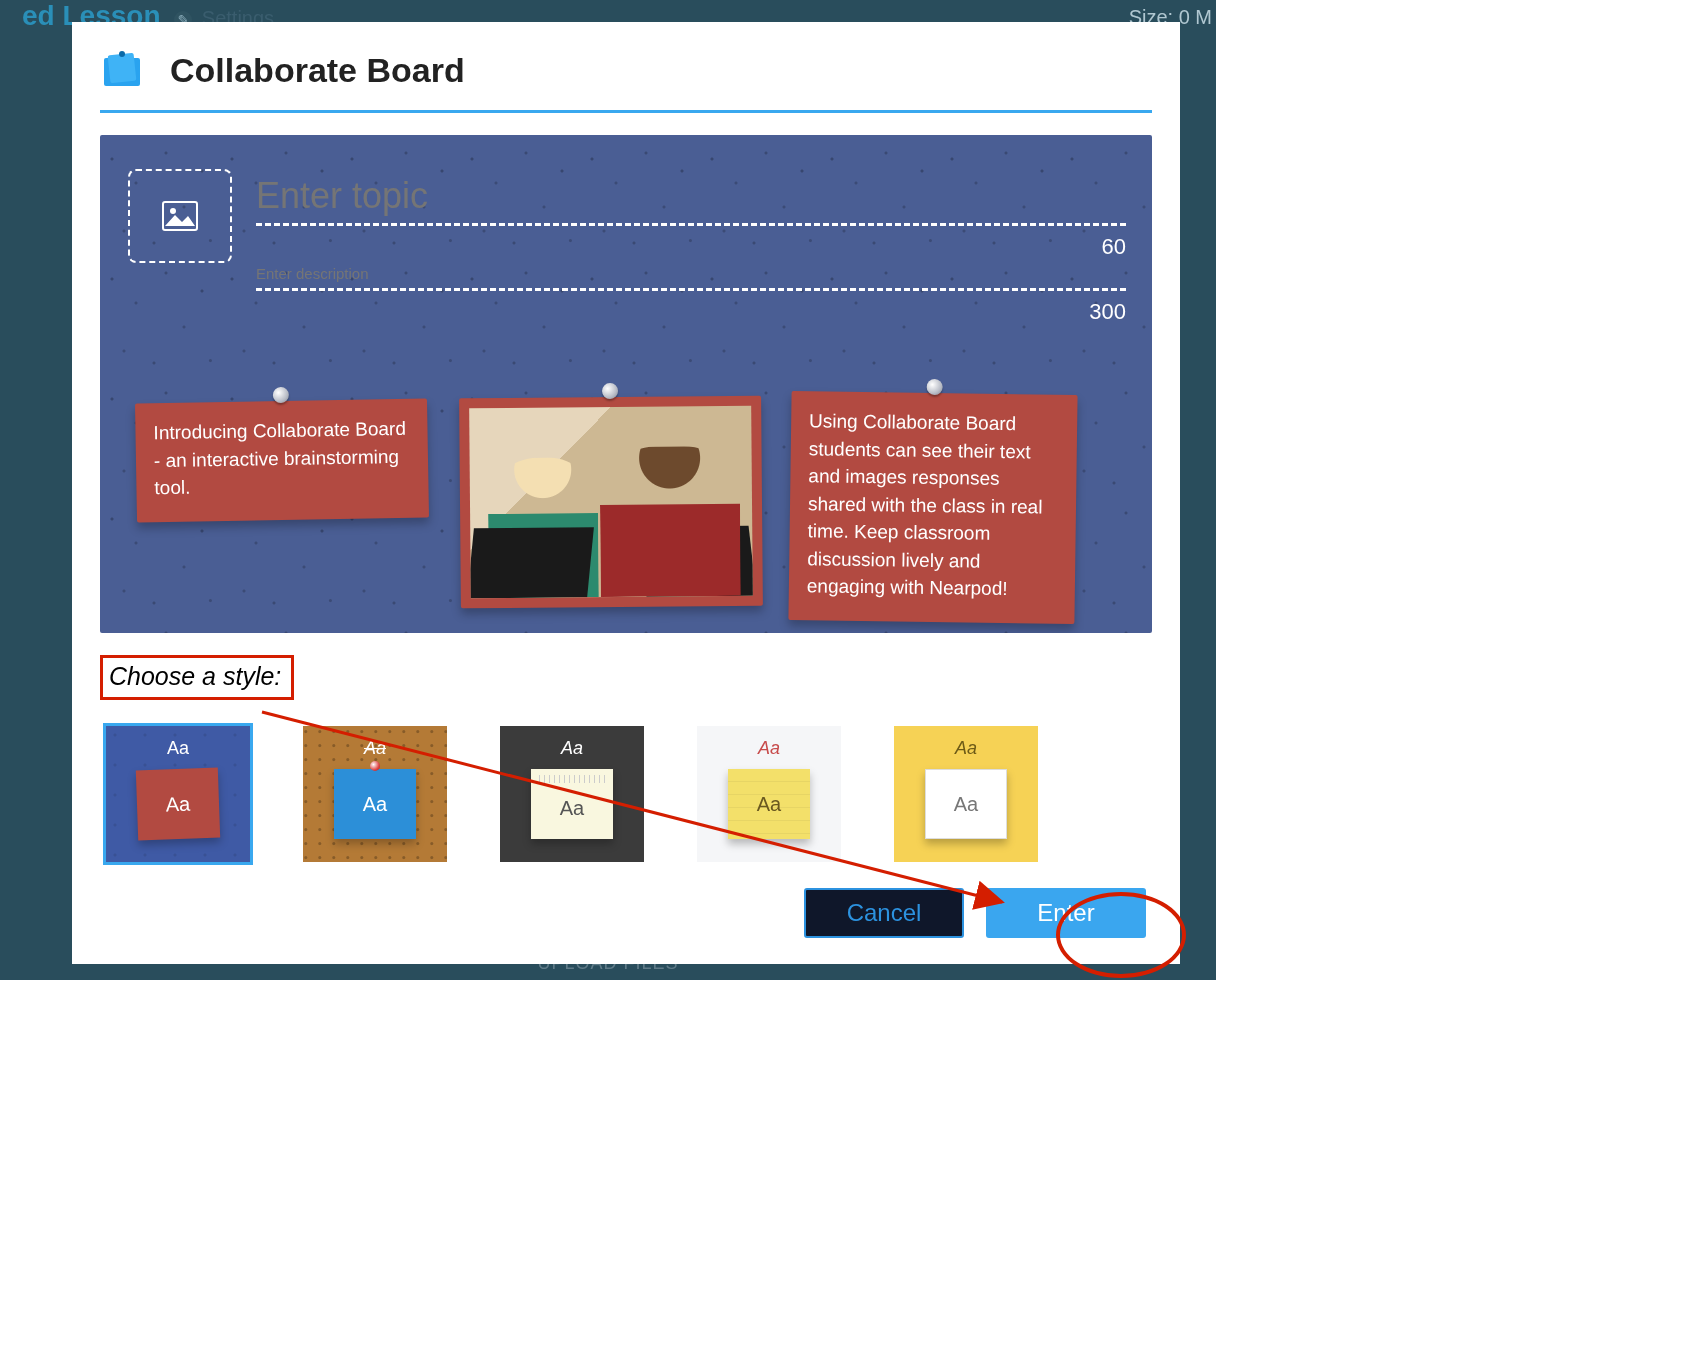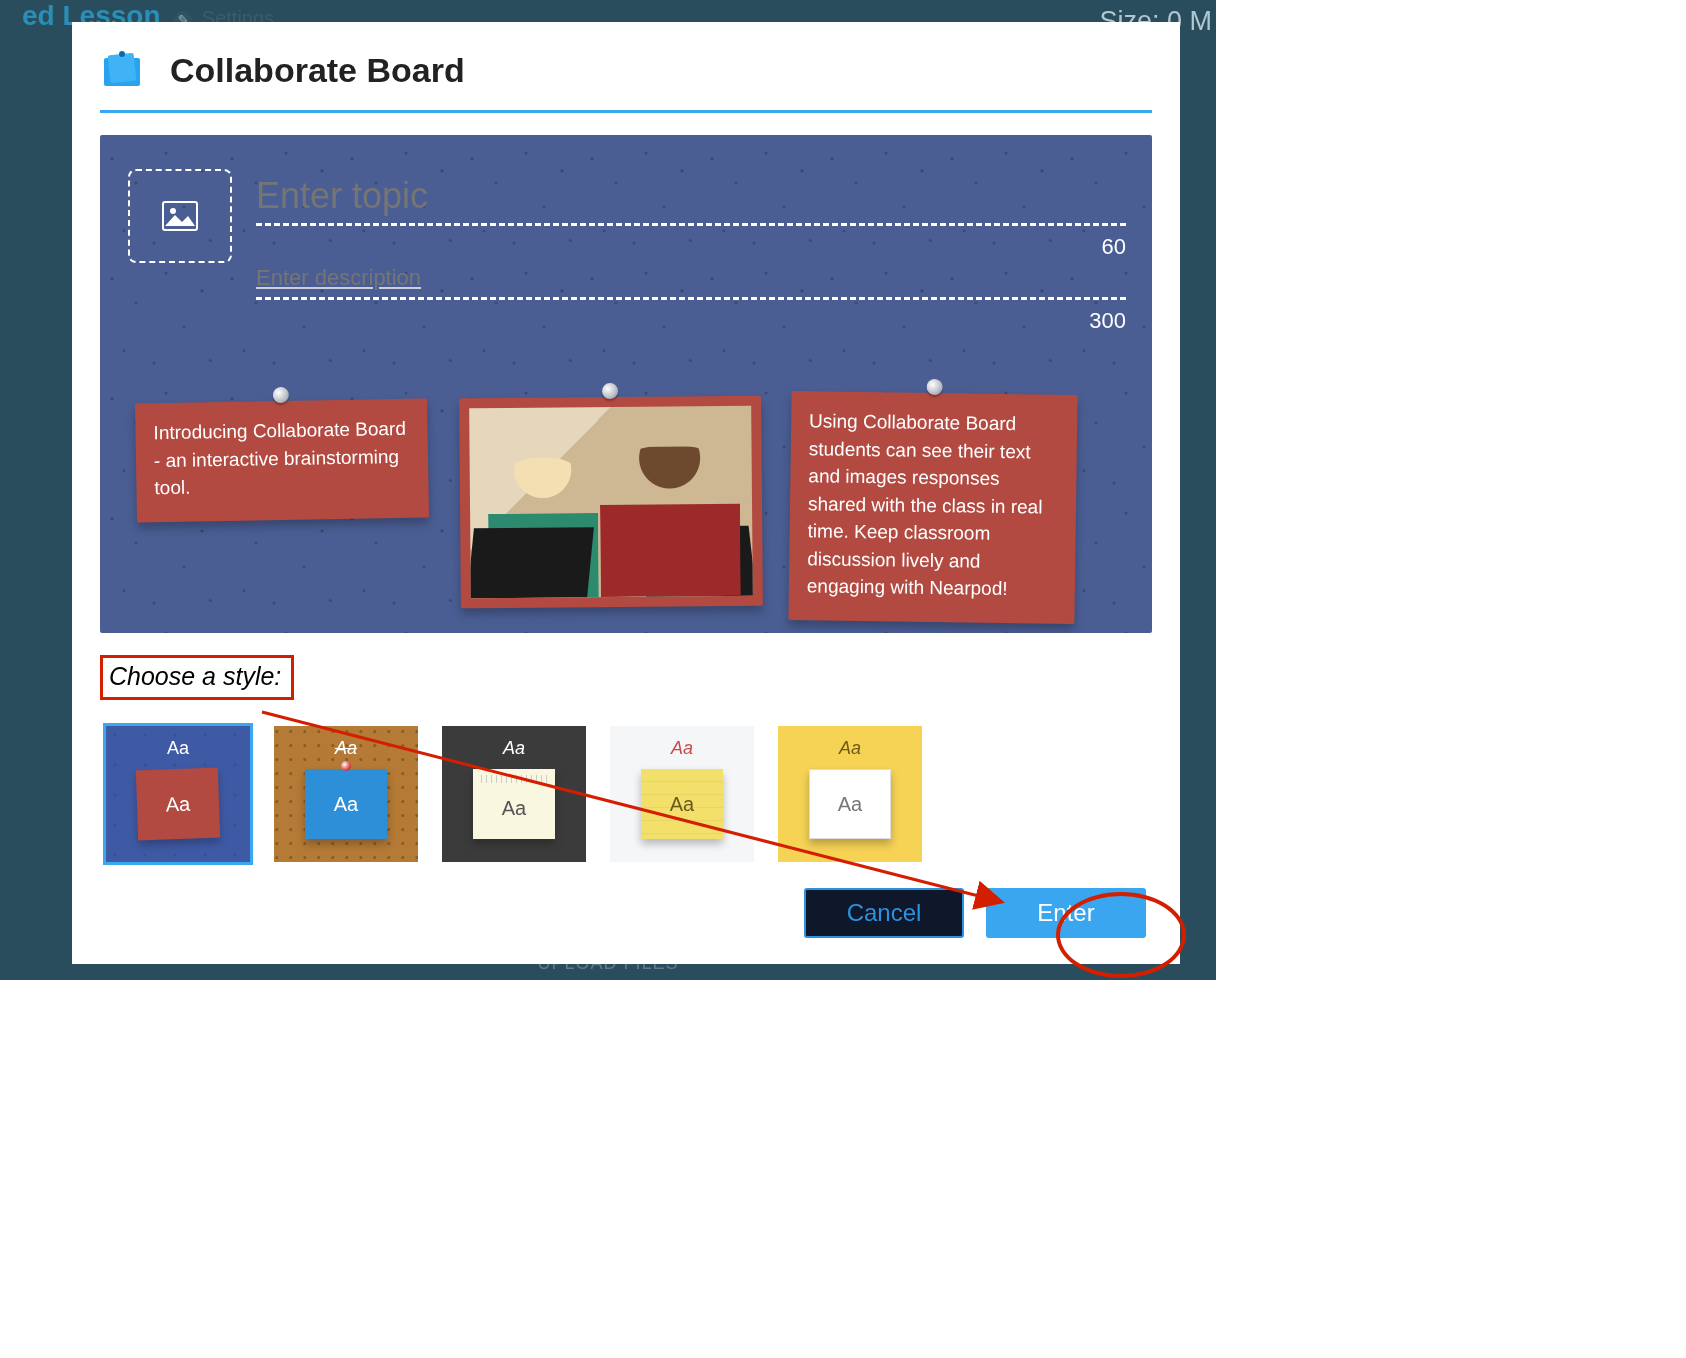--- a/index.html
+++ b/index.html
@@ -21,21 +21,21 @@
     z-index: 0;
   }
   .backdrop-header {
     position: absolute; top: 0; left: 0; right: 0; height: 36px;
     color: #2a8fb8; font-weight: 700; font-size: 28px;
     padding-left: 22px; white-space: nowrap;
   }
   .backdrop-header .settings {
     font-weight: 400; font-size: 20px; color: #3a5d6e; margin-left: 6px;
   }
-  .backdrop-size { position: absolute; top: 6px; right: 4px; color: #b0c7d1; font-size: 27px; }
+  .backdrop-size { position: absolute; top: 6px; right: 4px; color: #b0c7d1; font-size: 20px; }
   .backdrop-upload { position: absolute; bottom: 6px; left: 50%; transform: translateX(-50%);
     color: #5f7b88; font-size: 18px; letter-spacing: 1px; }
 
   
   .modal {
     position: absolute;
     top: 22px; left: 72px;
     width: 1108px; height: 942px;
     background: #ffffff;
     z-index: 10;
@@ -98,21 +98,21 @@
 
   .fake-input {
     width: 100%;
     font-size: 36px;
     color: #c9cfe2;
     background: transparent;
     border: none; outline: none;
     padding-bottom: 6px;
     border-bottom: 3px dashed #ffffff;
   }
-  .desc-row .fake-input { font-size: 22px; color: #c9cfe2; text-decoration: underline; }
+  .desc-row .fake-input { font-size: 15px; color: #c9cfe2; }
 
   .char-count {
     position: absolute; right: 0; top: 100%;
     margin-top: 8px;
     color: #ffffff; font-size: 22px;
   }
 
   
   .note {
     position: absolute;
@@ -177,21 +177,21 @@
   .choose-label {
     display: inline-block;
     font-size: 25px;
     color: #000;
     border: 3px solid #d41e00;
     padding: 4px 10px 6px 6px;
   }
 
   .styles-row {
     margin-top: 26px;
-    display: flex; gap: 24px;
+    display: flex; gap: 53px;
     justify-content: flex-start;
     padding-left: 6px;
   }
   .style-tile {
     width: 144px; height: 136px;
     position: relative;
     cursor: pointer;
     display: flex; flex-direction: column; align-items: center;
     padding-top: 12px;
   }

